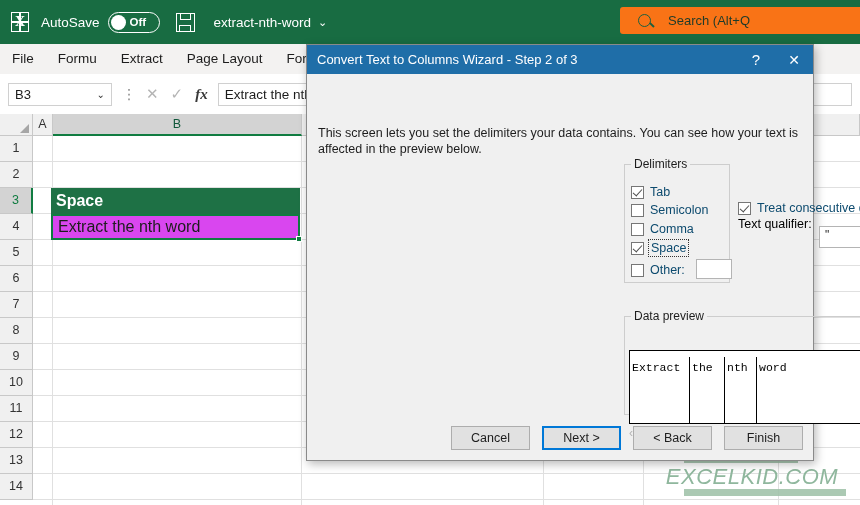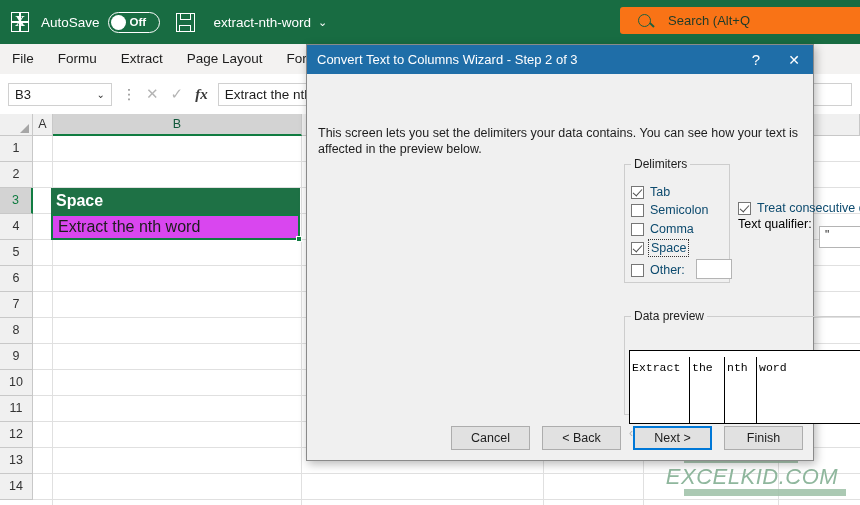--- a/index.html
+++ b/index.html
@@ -438,19 +438,19 @@
       </div>
 
       <div class="hscroll">
         <span class="ar">‹</span>
 
       </div>
     </div>
 
     <div class="dlg-buttons">
       <div class="dbtn">Cancel</div>
+      <div class="dbtn focused">Next &gt;</div>
       <div class="dbtn">&lt; Back</div>
-      <div class="dbtn focused">Next &gt;</div>
       <div class="dbtn">Finish</div>
     </div>
 
   </div>
 </div>
 
 </body></html>

